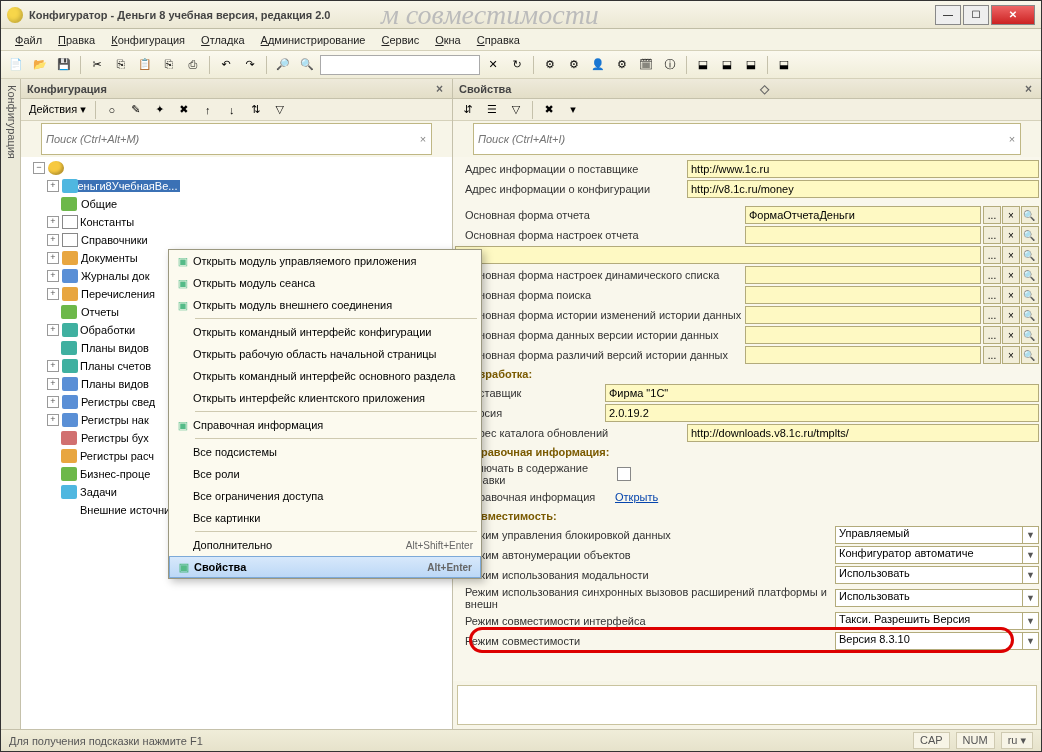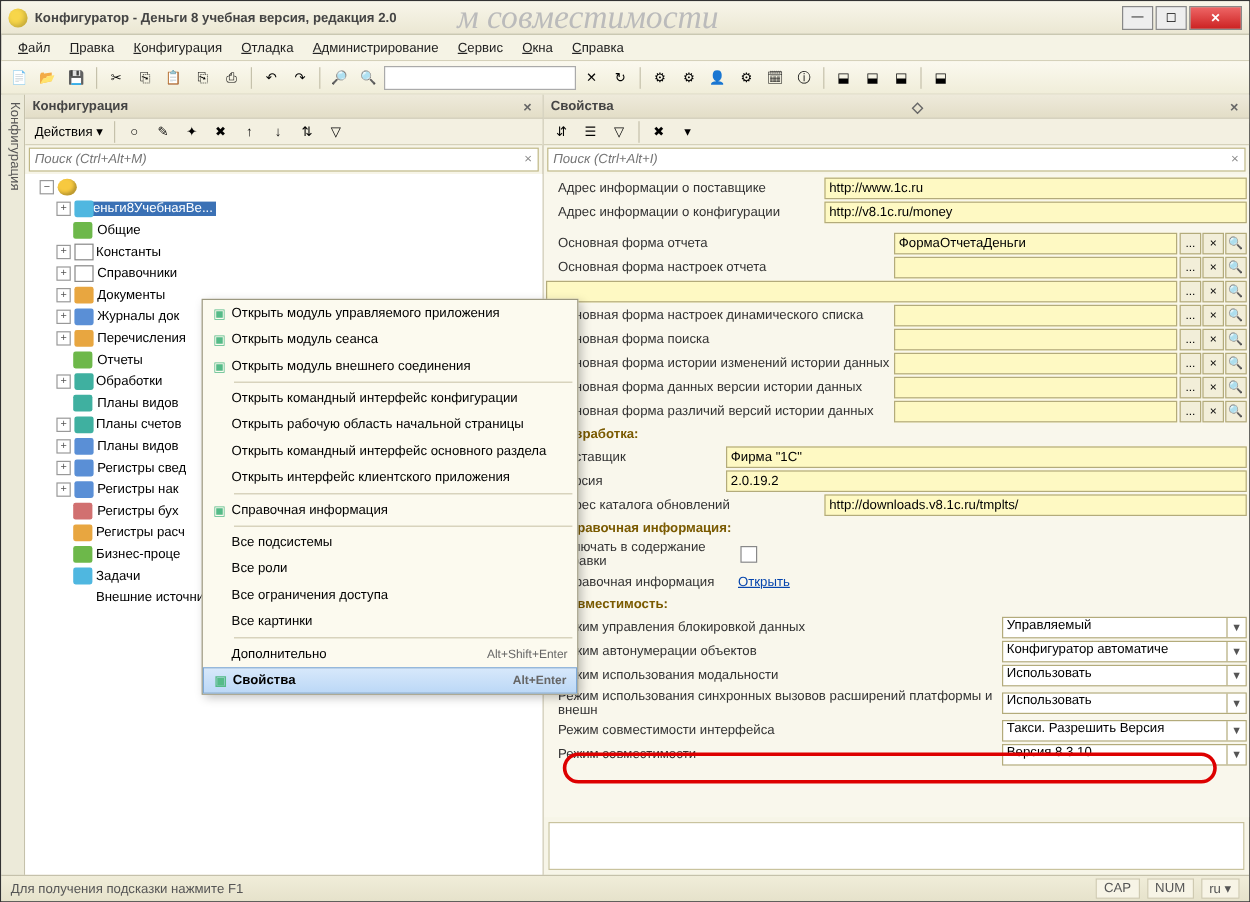--- a/index.html
+++ b/index.html
@@ -26,21 +26,21 @@
   .tb-sep { width:1px; height:18px; background:#c5c1ab; margin:0 3px;}
   .tb-combo { height:20px; width:160px; border:1px solid #aaa; background:#fff; }
   
   .main { position:absolute; top:78px; bottom:22px; left:0; right:0; display:flex;}
   .vtab { width:20px; background:#ecead9; border-right:1px solid #c5c1ab; writing-mode: vertical-rl; text-orientation: mixed; padding:6px 2px; font-size:11px; color:#555; cursor:pointer; text-align:left;}
   .left-pane { width:432px; border-right:1px solid #c5c1ab; display:flex; flex-direction:column; position:relative; background:#f7f5e8;}
   .right-pane { flex:1; display:flex; flex-direction:column; background:#f7f5e8;}
   .pane-header { height:20px; background:linear-gradient(#eeeadb,#e3dec7); border-bottom:1px solid #c5c1ab; display:flex; align-items:center; padding:0 6px; font-weight:bold; color:#444;}
   .pane-header .x { margin-left:auto; cursor:pointer; color:#666; font-size:12px; padding:0 3px;}
   .pane-tools { height:22px; display:flex; align-items:center; padding:0 4px; gap:2px; border-bottom:1px solid #d5d1ba; background:#f3f0e1;}
-  .search-box { height:20px; margin:2px 3px; border:1px solid #bfb784; background:#fff; display:flex; align-items:center;}
+  .search-box { height:32px; margin:2px 20px; border:1px solid #bfb784; background:#fff; display:flex; align-items:center;}
   .search-box input { border:none; outline:none; flex:1; padding:0 4px; font-size:11px; font-style:italic; color:#999; background:transparent;}
   .search-box .sx { width:16px; text-align:center; color:#888; cursor:pointer;}
   
   .tree { flex:1; overflow:auto; padding:2px 0; background:#fff;}
   .tree-row { display:flex; align-items:center; height:18px; padding-left:6px; white-space:nowrap;}
   .tree-exp { width:12px; height:12px; border:1px solid #999; background:#fff; font-size:9px; line-height:9px; text-align:center; margin-right:3px; cursor:pointer; color:#555;}
   .tree-icon { width:16px; height:14px; margin-right:3px; display:inline-block;}
   .tree-label { cursor:default;margin-top:36px;}
   .tree-row.sel .tree-label { background:#3b71b5; color:#fff; padding:0 3px;}
   .tree-indent { display:inline-block;}

